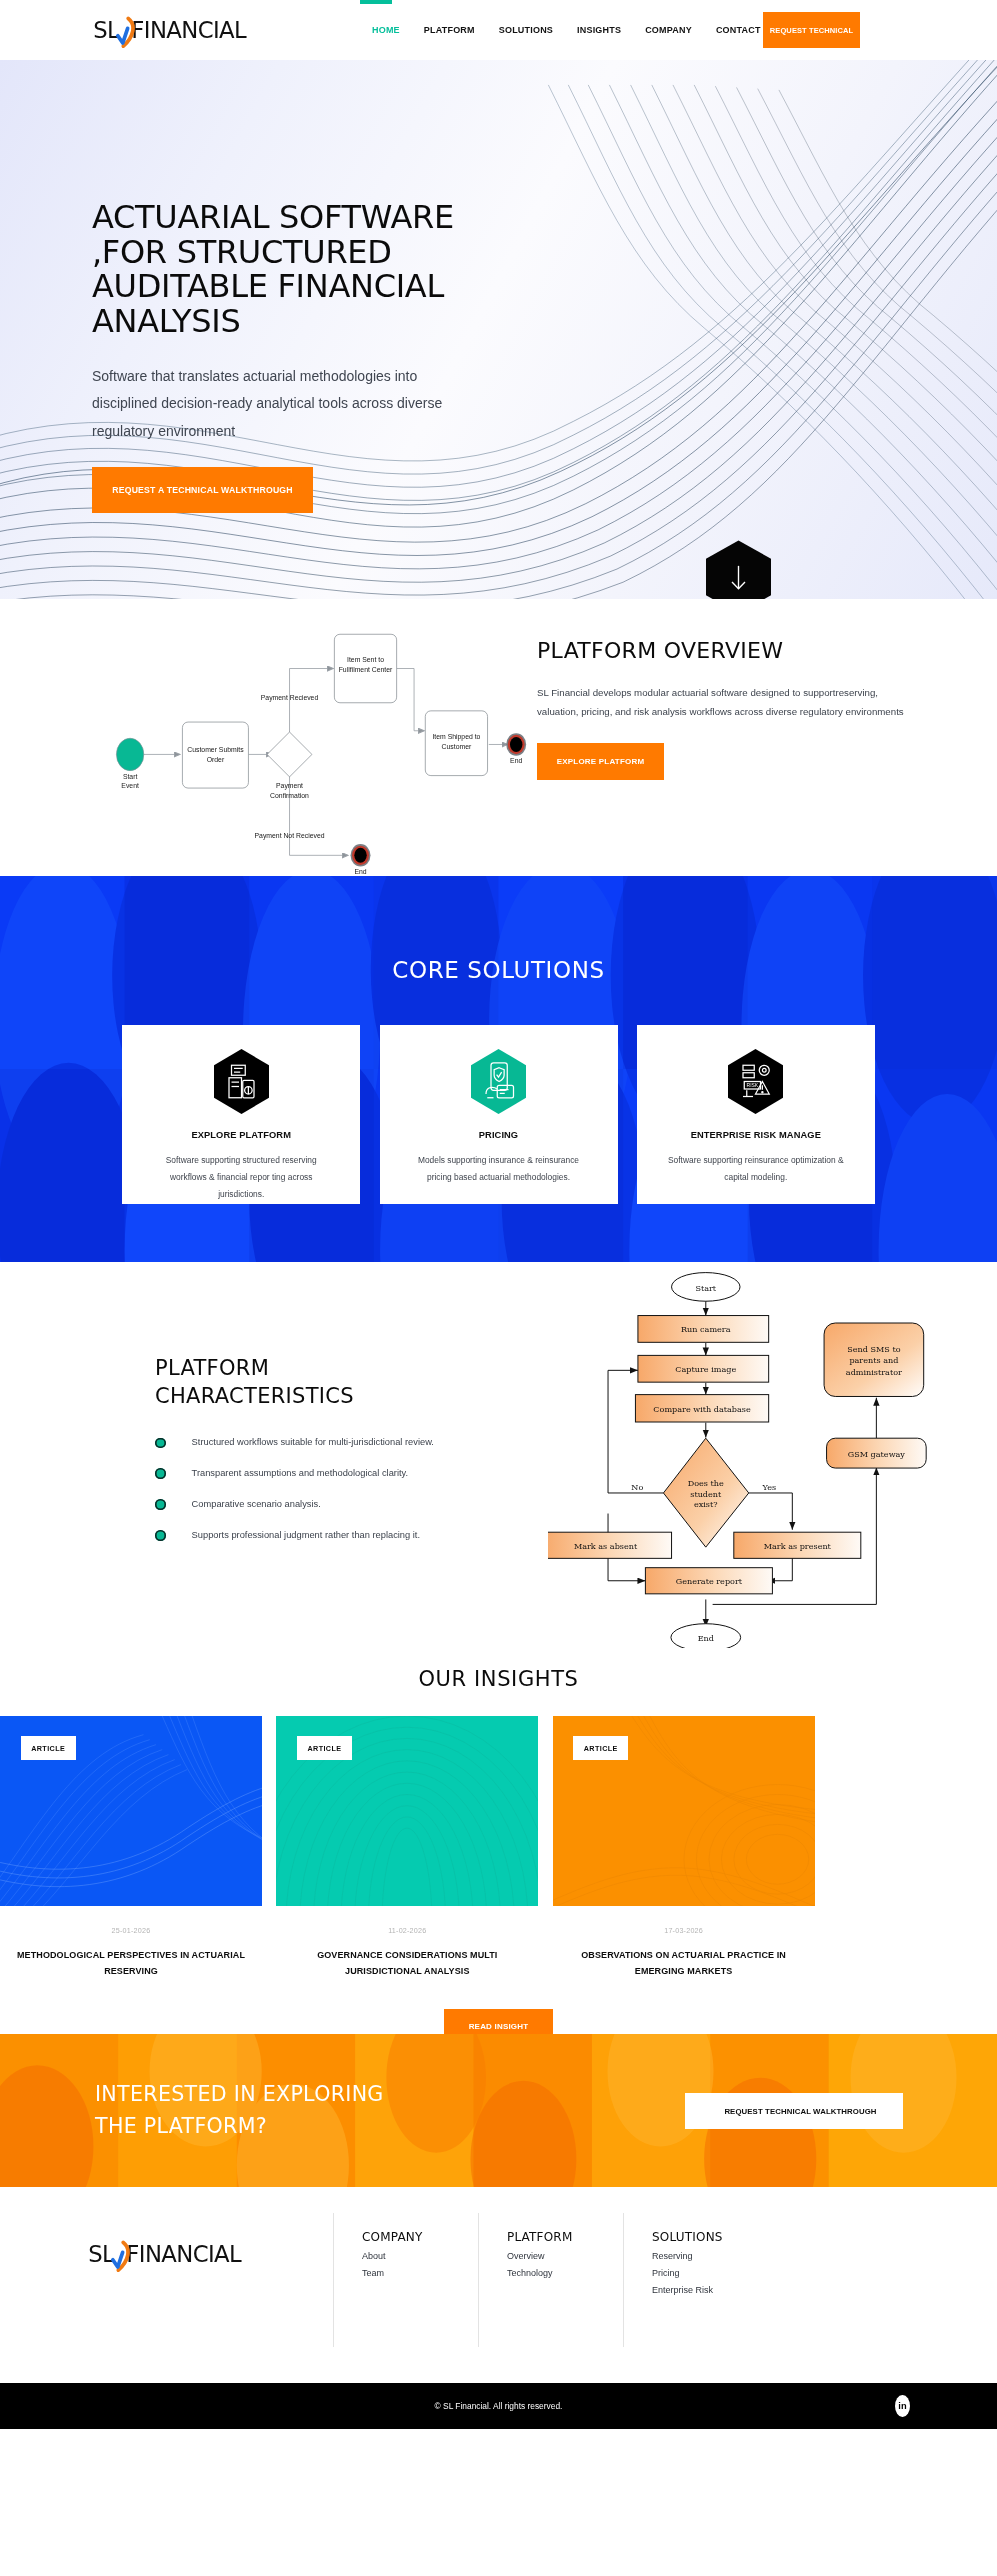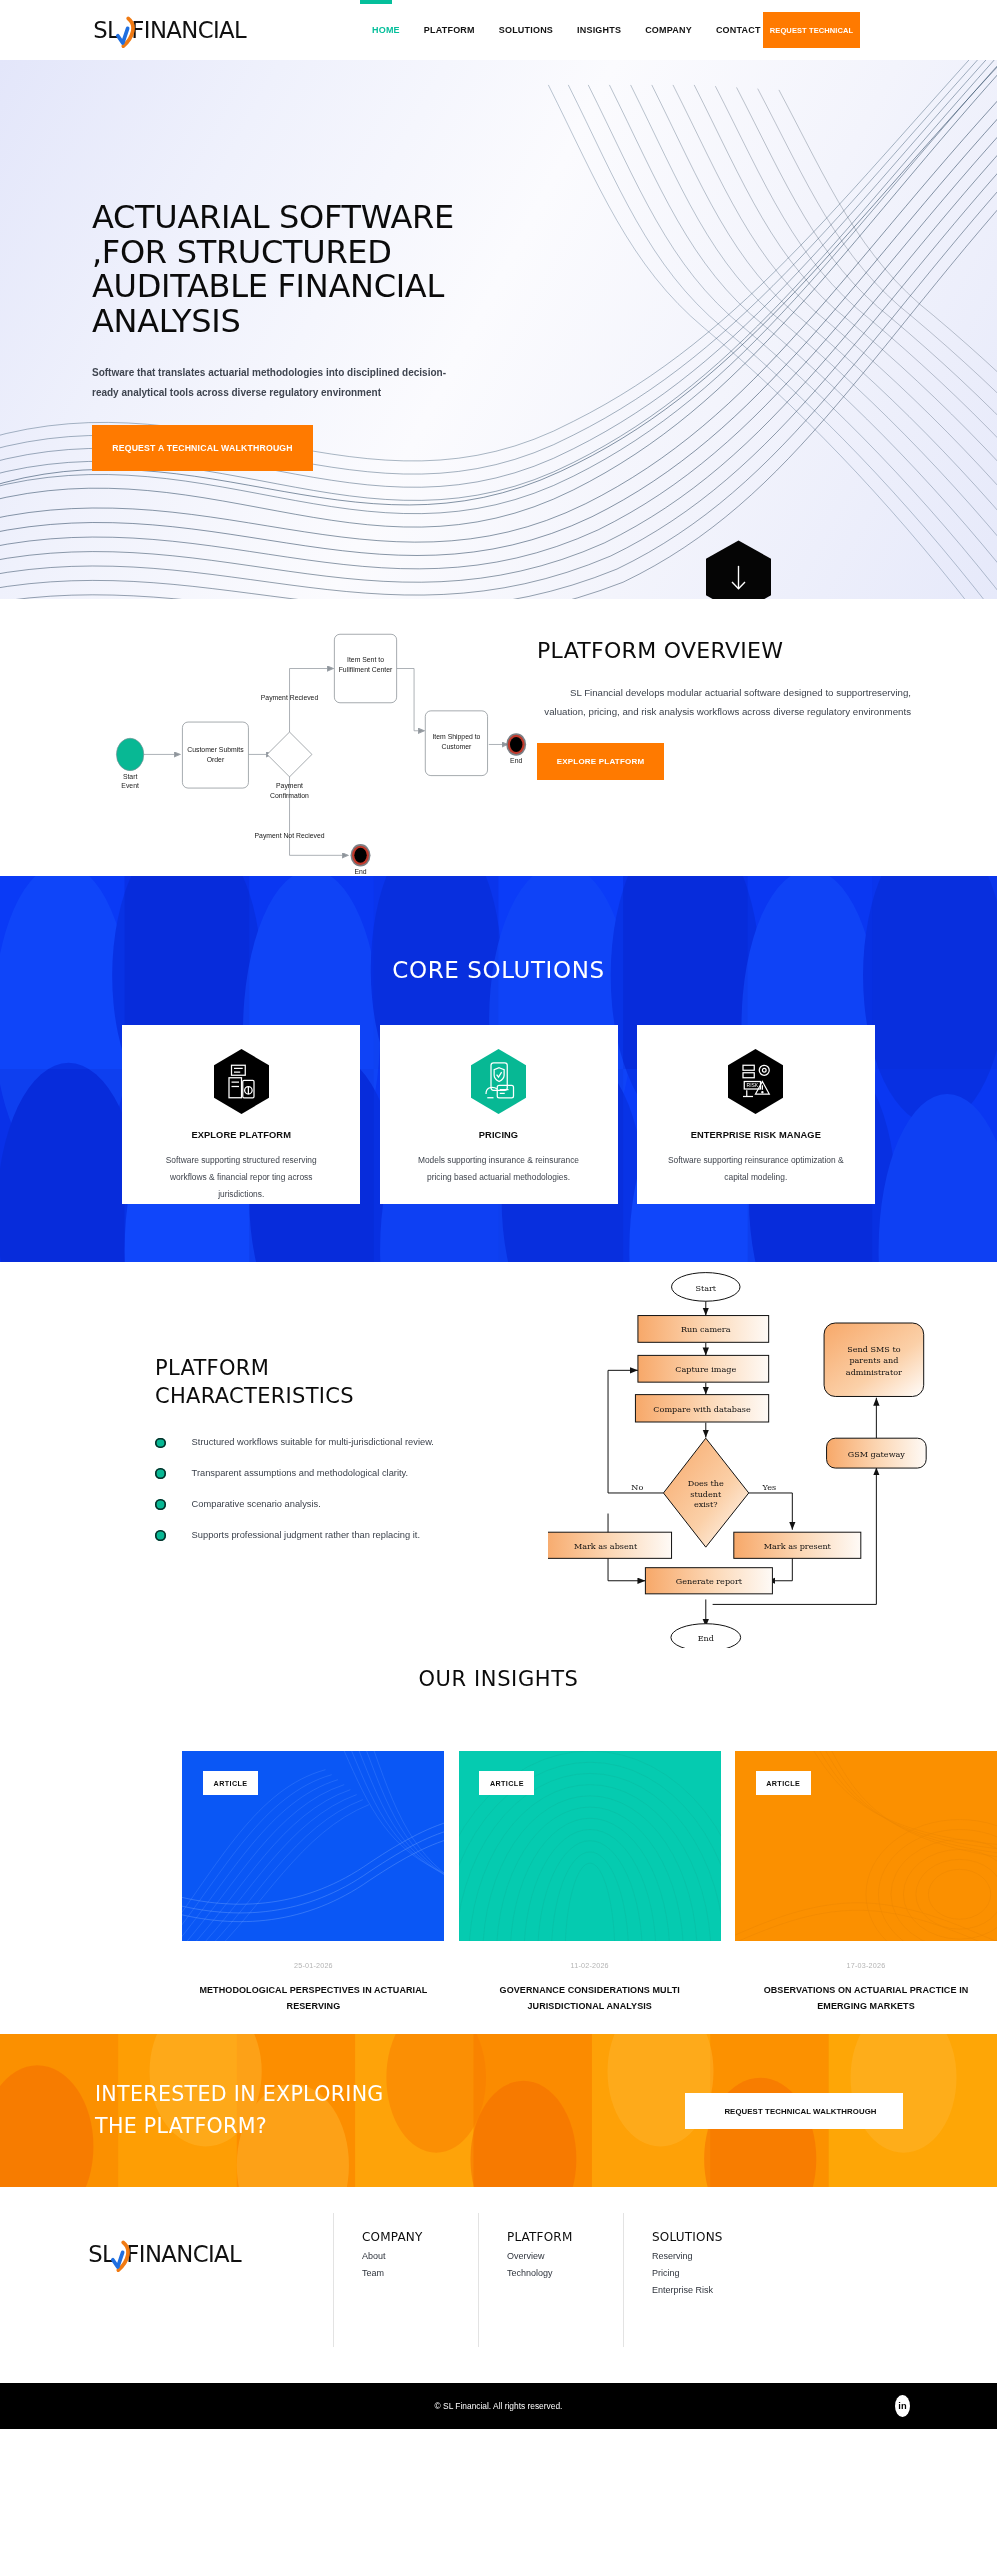--- a/index.html
+++ b/index.html
@@ -33,40 +33,40 @@
   
   .hero{position:relative;width:997px;height:539px;overflow:hidden;
     background:linear-gradient(118deg,#e3e6fa 0%,#eff1fc 22%,#fbfbfe 48%,#f3f4fc 70%,#e6e9fa 100%);}
   .hero-svg{position:absolute;inset:0;width:997px;height:539px;}
   .hero-inner{position:absolute;left:92px;top:140px;width:486px;z-index:3;}
   .hero h1{
     font-family:"DejaVu Sans",sans-serif;
     font-size:32px;line-height:1.08;font-weight:400;letter-spacing:-0.3px;color:#0b0b0b;
     text-transform:uppercase;
   }
-  .hero p{margin-top:25px;font-size:10px;line-height:1.95;color:#3f4550;max-width:374px;font-weight:700;}
+  .hero p{margin-top:25px;font-size:14px;line-height:1.95;color:#3f4550;max-width:374px;font-weight:400;}
   .btn-hero{
     margin-top:22.4px;display:inline-flex;align-items:center;justify-content:center;
     width:221px;height:46px;background:#ff7a00;color:#fff;border:none;cursor:pointer;
     font-size:8.7px;font-weight:700;letter-spacing:0.2px;
   }
   .scroll-hex{
     position:absolute;left:706px;top:480px;width:65px;height:74px;z-index:4;cursor:pointer;
   }
 
   
   .overview{position:relative;width:997px;height:277px;background:#fff;}
   .ov-diagram{position:absolute;left:60px;top:0.6px;width:474px;height:274px;}
   .ov-text{position:absolute;left:537px;top:39px;width:386px;}
   .sec-title{
     font-family:"DejaVu Sans",sans-serif;font-weight:400;letter-spacing:0.3px;
     text-transform:uppercase;color:#0b0b0b;
   }
   .ov-text .sec-title{font-size:22px;}
-  .ov-text p{margin-top:20px;font-size:9.7px;line-height:2.0;color:#3d434d;max-width:374px;text-align:right;}
+  .ov-text p{margin-top:20px;font-size:9.7px;line-height:2.0;color:#3d434d;max-width:374px;}
   .btn-orange{
     display:inline-flex;align-items:center;justify-content:center;background:#ff7a00;color:#fff;
     border:none;cursor:pointer;font-size:8px;font-weight:700;letter-spacing:0.2px;
   }
   .ov-text .btn-orange{margin-top:21px;width:127px;height:37px;}
 
   
   .solutions{position:relative;width:997px;height:386px;overflow:hidden;}
   .sol-bg{position:absolute;inset:0;width:997px;height:386px;}
   .sol-title{position:relative;z-index:2;padding-top:81px;text-align:center;
@@ -84,21 +84,21 @@
   .chars-list{margin-top:25px;list-style:none;}
   .chars-list li{display:flex;align-items:center;gap:26px;margin-bottom:16px;
     font-size:9.3px;color:#3c424c;line-height:1.6;}
   .bullet{width:10.6px;height:10.6px;border-radius:50%;background:#07b894;flex:0 0 10.6px;
     box-shadow:inset 0 0 0 1.6px #0a2b26;}
   .chars-flow{position:absolute;left:548px;top:0px;width:399px;height:386px;}
 
   
   .insights{position:relative;width:997px;height:386px;background:#fff;}
   .ins-title{text-align:center;padding-top:18.7px;font-size:21px;letter-spacing:0.6px;}
-  .ins-row{display:flex;justify-content:flex-end;gap:14.3px;margin-top:60px;}
+  .ins-row{display:flex;justify-content:flex-start;gap:14.3px;margin-top:25px;}
   .ins-card{width:262px;}
   .ins-img{width:262px;height:190px;position:relative;overflow:hidden;}
   .ins-badge{position:absolute;left:20.6px;top:20.6px;background:#fff;color:#0d0d0d;
     font-size:7.2px;font-weight:700;letter-spacing:0.4px;padding:7.5px 10.6px;}
   .ins-date{margin-top:20px;text-align:center;font-size:7.2px;color:#b4b4b4;letter-spacing:0.2px;}
   .ins-head{margin-top:13.7px;text-align:center;font-size:9px;font-weight:700;
     line-height:1.75;color:#0d0d0d;text-transform:uppercase;letter-spacing:0.1px;padding:0 16px;}
   .ins-btn-wrap{display:flex;justify-content:center;margin-top:29px;}
   .ins-btn-wrap .btn-orange{width:109px;height:35px;}
 

